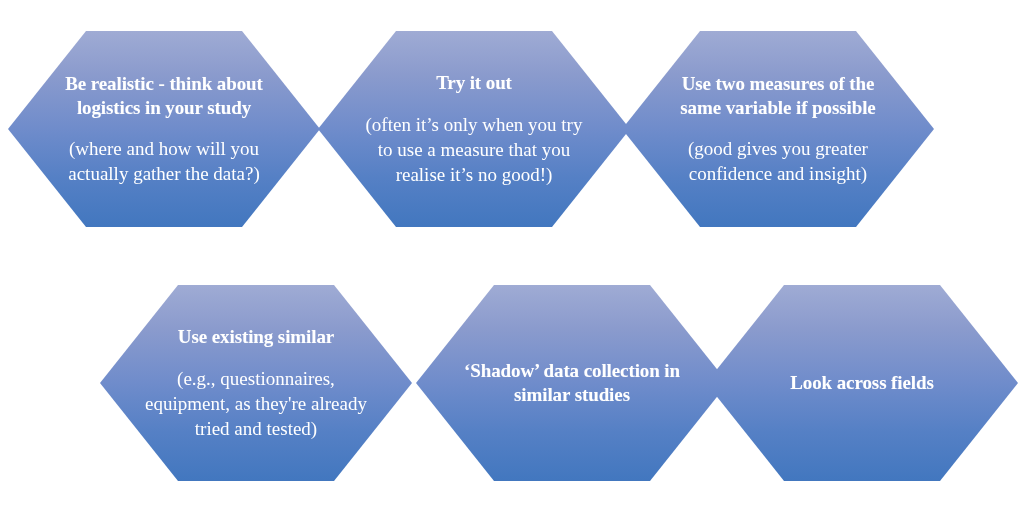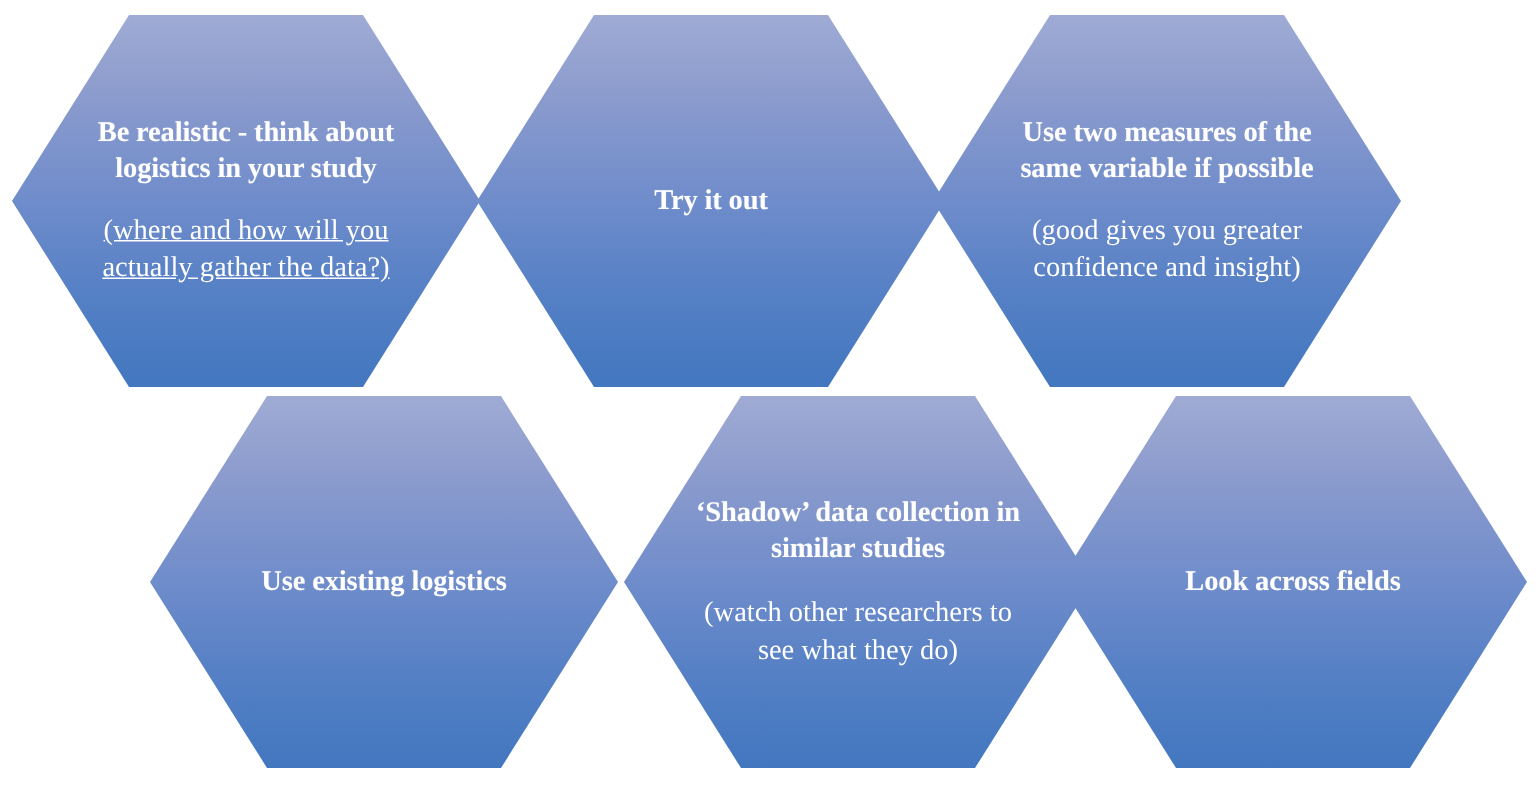--- a/index.html
+++ b/index.html
@@ -13,32 +13,33 @@
     width: 1024px;
     height: 532px;
     background: #ffffff;
     overflow: hidden;
     font-family: "Liberation Serif", "DejaVu Serif", serif;
   }
 
   .hex {
     position: absolute;
     width: 312px;
-    height: 248px;
+    height: 196px;
     -webkit-clip-path: polygon(25% 0%, 75% 0%, 100% 50%, 75% 100%, 25% 100%, 0% 50%);
     clip-path: polygon(25% 0%, 75% 0%, 100% 50%, 75% 100%, 25% 100%, 0% 50%);
     background: linear-gradient(to bottom, #9fabd4 0%, #8b9bcd 22%, #6f8ccb 50%, #5580c5 75%, #4277bf 100%);
     box-sizing: border-box;
     display: flex;
     flex-direction: column;
     align-items: center;
     justify-content: center;
     text-align: center;
     color: #ffffff;
     padding: 0 52px;
+    margin-top: 21px;
   }
 
   .hex-title {
     font-weight: bold;
     font-size: 19px;
     line-height: 1.28;
     letter-spacing: -0.1px;
     color: #ffffff;
     text-shadow: 0 0 1px rgba(255,255,255,0.25);
   }
@@ -62,52 +63,53 @@
   #hex-6 { left: 706px; top: 264px; }
 
   
   #hex-1 { padding: 0 46px; }
   #hex-2 { padding: 16px 42px; }
   #hex-3 { padding: 0 42px; }
   #hex-4 { padding: 0 38px; }
   #hex-5 { padding: 0 44px; }
   #hex-6 { padding: 0 46px; }
 
-  #hex-1 .hex-body { margin-top: 16px; text-decoration: underline; }
+  #hex-1 .hex-body { margin-top: 16px; }
   #hex-2 .hex-body { margin-top: 16px; }
   #hex-3 .hex-body { margin-top: 16px; }
   #hex-4 .hex-body { margin-top: 16px; }
   #hex-5 .hex-body { margin-top: 18px; }
   #hex-6 .hex-body { margin-top: 16px; }
 </style>
 </head>
 <body>
 
 <div id="canvas">
 
   <div class="hex" id="hex-1">
     <div class="hex-title">Be realistic - think about logistics in your study</div>
     <div class="hex-body">(where and how will you actually gather the data?)</div>
   </div>
 
   <div class="hex" id="hex-2">
     <div class="hex-title">Try it out</div>
+    <div class="hex-body">(often it’s only when you try to use a measure that you realise it’s no good!)</div>
   </div>
 
   <div class="hex" id="hex-3">
     <div class="hex-title">Use two measures of the same variable if possible</div>
     <div class="hex-body">(good gives you greater confidence and insight)</div>
   </div>
 
   <div class="hex" id="hex-4">
-    <div class="hex-title">Use existing logistics</div>
+    <div class="hex-title">Use existing similar</div>
+    <div class="hex-body">(e.g., questionnaires, equipment, as they're already tried and tested)</div>
   </div>
 
   <div class="hex" id="hex-5">
     <div class="hex-title">‘Shadow’ data collection in similar studies</div>
-    <div class="hex-body">(watch other researchers to see what they do)</div>
   </div>
 
   <div class="hex" id="hex-6">
     <div class="hex-title">Look across fields</div>
   </div>
 
 </div>
 
 </body></html>

